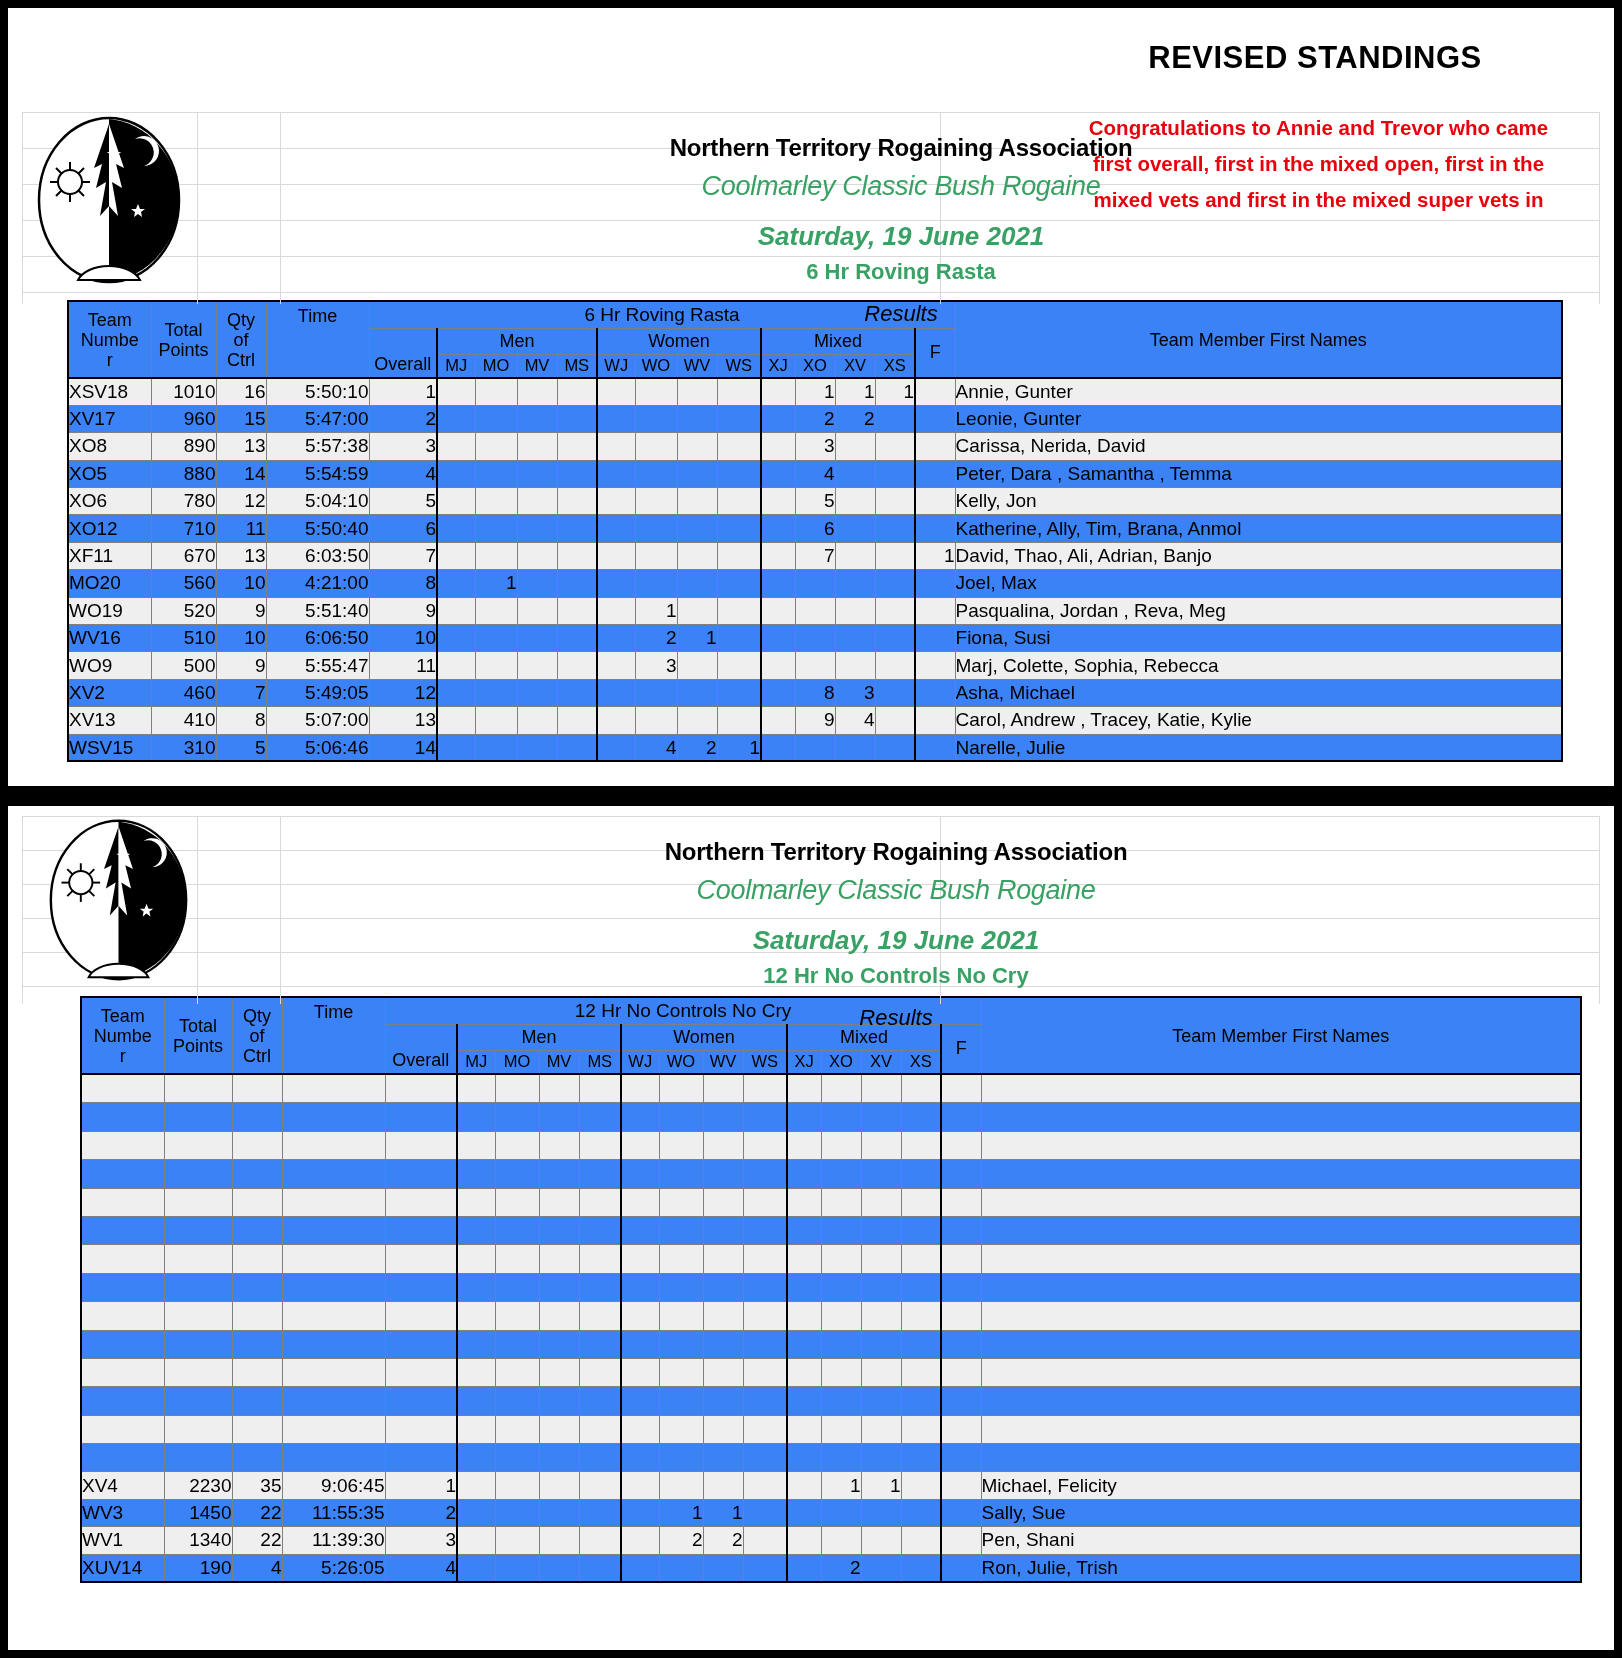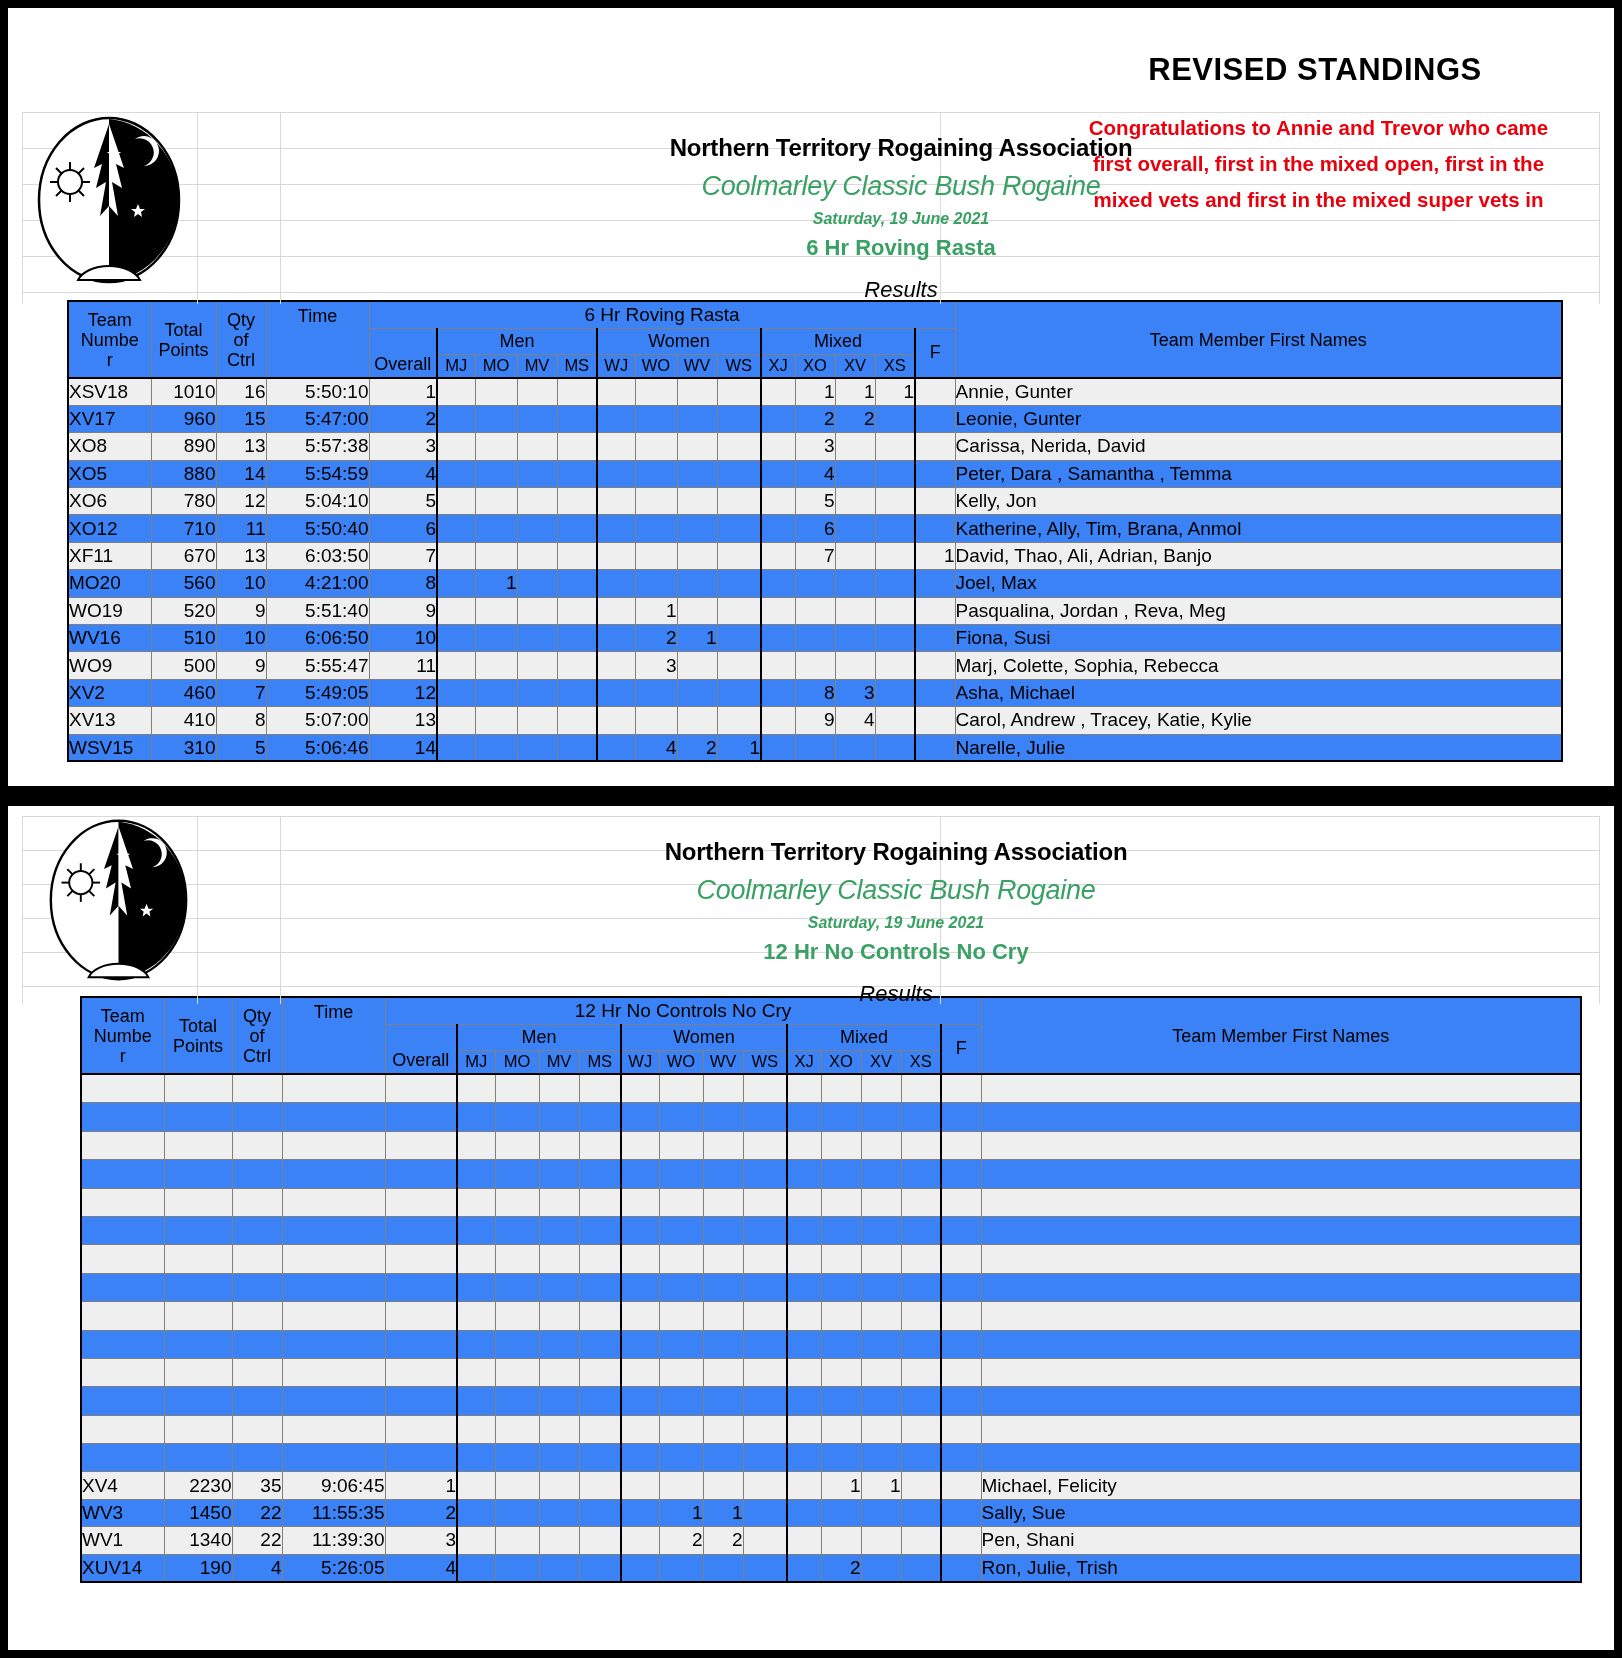--- a/index.html
+++ b/index.html
@@ -32,21 +32,21 @@
     width: 1606px; height: 778px;
   }
   #panel-bottom {
     left: 8px;  top: 806px;
     width: 1606px; height: 844px;
   }
 
   
   .banner {
     position: absolute;
-    left: 0; top: 12px;
+    left: 0; top: 0;
     width: 1606px;
     height: 100px;
     display: flex;
   }
   .banner-left { width: 1008px; }
   .banner-right {
     width: 598px;
     display: flex;
     align-items: center;
     justify-content: center;
@@ -126,25 +126,25 @@
   }
   .t-event {
     font-size: 27px;
     font-weight: normal;
     font-style: italic;
     color: #38a163;
     margin-top: 9px;
     letter-spacing: -0.3px;
   }
   .t-date {
-    font-size: 16px;
+    font-size: 26px;
     font-weight: bold;
     font-style: italic;
     color: #38a163;
-    margin-top: 8px;
+    margin-top: 19px;
   }
   .t-cat {
     font-size: 22px;
     font-weight: bold;
     color: #38a163;
     margin-top: 7px;
   }
   .t-results {
     font-size: 22px;
     font-style: italic;

